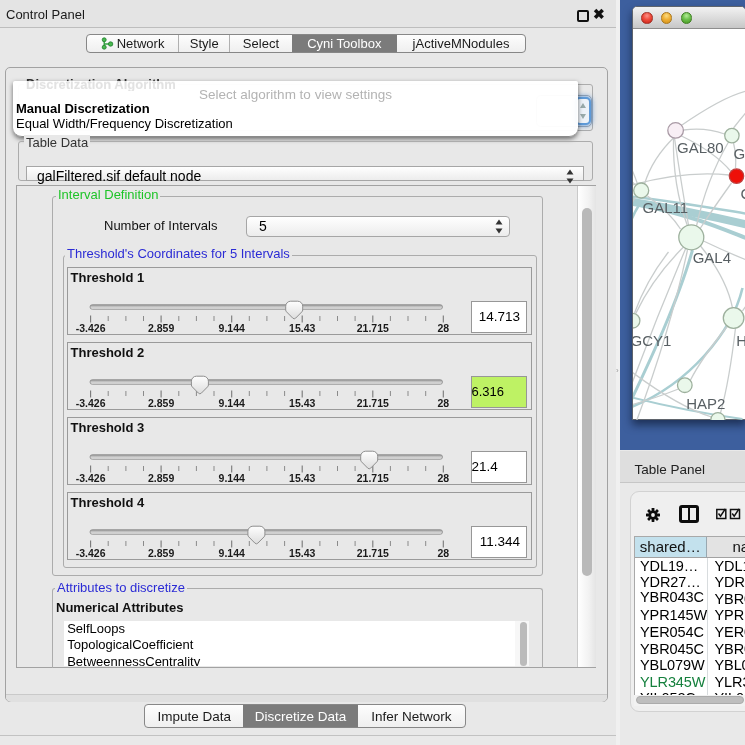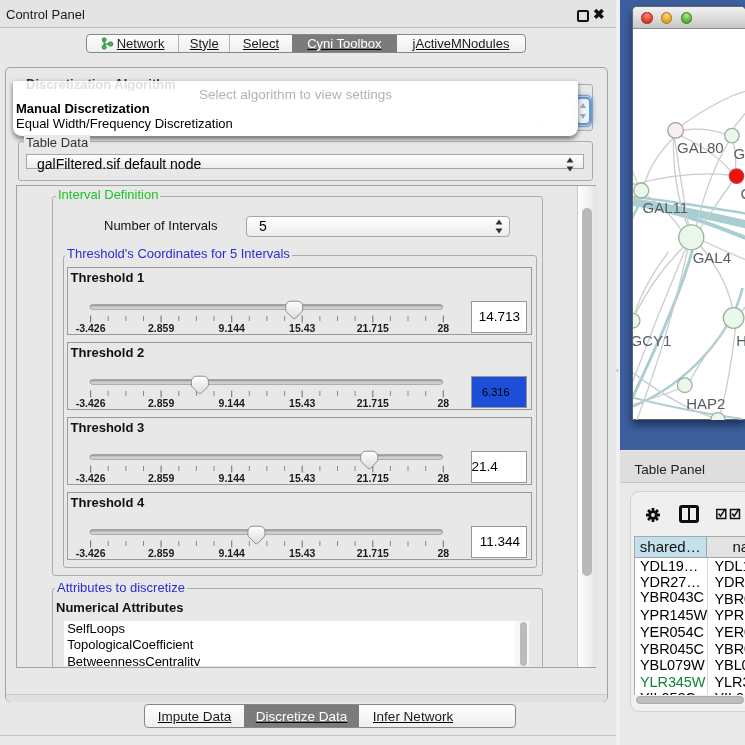--- a/index.html
+++ b/index.html
@@ -8,21 +8,21 @@
 <body>
 
 <div class="abs" style="left:0;top:0;width:616px;height:736px;background:#E8E8E8;"></div>
 <div class="abs" style="left:616px;top:0;width:4px;height:745px;background:#F0F0F0;"></div>
 
 <div class="abs" style="left:0;top:0;width:616px;height:27px;background:#E4E4E4;border-bottom:1px solid #BDBDBD;"></div>
 <div class="abs" style="left:6px;top:7px;font-size:13px;color:#1a1a1a;">Control Panel</div>
 <div class="abs" style="left:577px;top:10px;width:8px;height:8px;border:2px solid #111;border-radius:2px;"></div>
 <div class="abs" style="left:593px;top:6px;font-size:14px;font-weight:bold;color:#111;">✖</div>
 
-<div class="abs" style="left:86px;top:33.8px;width:440px;height:19px;border:1px solid #878787;border-radius:4px;overflow:hidden;background:linear-gradient(#FDFDFD,#EFEFEF);display:flex;font-size:13px;box-sizing:border-box;text-decoration:underline;">
+<div class="abs" style="left:86px;top:33.8px;width:440px;height:19px;border:1px solid #878787;border-radius:4px;overflow:hidden;background:linear-gradient(#FDFDFD,#EFEFEF);display:flex;font-size:13px;box-sizing:border-box;">
     <div style="width:91.6px;height:19px;line-height:18px;text-align:center;color:#1a1a1a;box-sizing:border-box;white-space:nowrap;"><svg width="13" height="13" viewBox="0 0 13 13" style="vertical-align:-2px;margin-right:3px;">
         <line x1="3.2" y1="3" x2="3.2" y2="10" stroke="#2E9E3C" stroke-width="1.3"></line>
         <line x1="3.2" y1="7" x2="9" y2="7" stroke="#2E9E3C" stroke-width="1.3"></line>
         <circle cx="3.2" cy="2.8" r="2" fill="#49B84F" stroke="#1E7E2C" stroke-width="0.8"></circle>
         <circle cx="3.2" cy="10.2" r="2" fill="#49B84F" stroke="#1E7E2C" stroke-width="0.8"></circle>
         <circle cx="9.6" cy="7" r="2.2" fill="#49B84F" stroke="#1E7E2C" stroke-width="0.8"></circle>
       </svg>Network</div>
     <div style="width:51.4px;height:19px;line-height:18px;text-align:center;color:#1a1a1a;border-left:1px solid #B0B0B0;box-sizing:border-box;white-space:nowrap;">Style</div>
     <div style="width:62.5px;height:19px;line-height:18px;text-align:center;color:#1a1a1a;border-left:1px solid #B0B0B0;box-sizing:border-box;white-space:nowrap;">Select</div>
     <div style="width:106px;height:19px;line-height:18px;text-align:center;background:#7B7B7B;color:#FFF;box-sizing:border-box;white-space:nowrap;">Cyni Toolbox</div>
@@ -45,21 +45,21 @@
 <div class="abs" style="left:13px;top:81px;width:565px;height:54.5px;background:rgba(255,255,255,0.97);border-radius:2px 2px 9px 9px;box-shadow:0 2px 5px rgba(0,0,0,0.55);border-bottom:1px solid #8A8A8A;"></div>
 <div class="abs" style="left:24px;top:81px;height:10px;overflow:hidden;">
     <div style="margin-top:-4.5px;padding:0 2px;font-size:13px;font-weight:bold;color:#E2E2E2;">Discretization Algorithm</div>
   </div>
 <div class="abs" style="left:13px;top:86.5px;width:565px;text-align:center;font-size:13.5px;color:#B3B3B3;">Select algorithm to view settings</div>
 <div class="abs" style="left:16px;top:100.5px;font-size:13px;font-weight:bold;color:#000;">Manual Discretization</div>
 <div class="abs" style="left:16px;top:115.5px;font-size:13px;color:#000;">Equal Width/Frequency Discretization</div>
 
 <div class="abs" style="left:17.5px;top:141px;width:575.5px;height:40px;border:1px solid #ACACAC;border-radius:3px;box-sizing:border-box;"></div>
 <div class="abs" style="left:24px;top:134.5px;font-size:13px;color:#333;background:#E8E8E8;padding:0 2px;">Table Data</div>
-<div class="abs" style="left:26px;top:154px;width:558px;height:15px;border:1px solid #A6A6A6;border-radius:0;background:linear-gradient(#FFFFFF,#ECECEC);box-sizing:border-box;">
+<div class="abs" style="left:26px;top:166px;width:558px;height:15px;border:1px solid #A6A6A6;border-radius:0;background:linear-gradient(#FFFFFF,#ECECEC);box-sizing:border-box;">
  <div style="position:absolute;left:10px;top:0;line-height:19px;font-size:14px;color:#000;">galFiltered.sif default node</div>
  <svg style="position:absolute;right:8px;top:2px;" width="10" height="15" viewBox="0 0 10 15">
       <path d="M5 0.5 L8.5 5.5 H1.5 Z" fill="#333"></path>
       <path d="M5 14.5 L1.5 9.5 H8.5 Z" fill="#333"></path>
     </svg>
 </div>
 
 <div class="abs" style="left:16px;top:185px;width:580px;height:483px;border:1px solid #A2A2A2;background:#E8E8E8;box-sizing:border-box;overflow:hidden;" id="sp">
 </div>
 <div class="abs" style="left:577px;top:186px;width:18px;height:481px;background:linear-gradient(90deg,#FFFFFF,#F2F2F2 60%,#E4E4E4);border-left:1px solid #C9C9C9;"></div>
@@ -161,21 +161,21 @@
       <line x1="360.7" y1="21" x2="360.7" y2="26" stroke="#8a8a8a" stroke-width="1"></line>
       <line x1="378.3" y1="20.5" x2="378.3" y2="27.5" stroke="#777" stroke-width="1.1"></line>
       <text x="25.6" y="36.8" font-size="10.5" font-weight="bold" fill="#1a1a1a" text-anchor="middle" font-family="Liberation Sans,sans-serif">-3.426</text>
       <text x="96.1" y="36.8" font-size="10.5" font-weight="bold" fill="#1a1a1a" text-anchor="middle" font-family="Liberation Sans,sans-serif">2.859</text>
       <text x="166.7" y="36.8" font-size="10.5" font-weight="bold" fill="#1a1a1a" text-anchor="middle" font-family="Liberation Sans,sans-serif">9.144</text>
       <text x="237.2" y="36.8" font-size="10.5" font-weight="bold" fill="#1a1a1a" text-anchor="middle" font-family="Liberation Sans,sans-serif">15.43</text>
       <text x="307.8" y="36.8" font-size="10.5" font-weight="bold" fill="#1a1a1a" text-anchor="middle" font-family="Liberation Sans,sans-serif">21.715</text>
       <text x="378.3" y="36.8" font-size="10.5" font-weight="bold" fill="#1a1a1a" text-anchor="middle" font-family="Liberation Sans,sans-serif">28</text>
       <path d="M 126.4 11.2 a 5 5 0 0 1 5 -5 l 7 0 a 5 5 0 0 1 5 5 l 0 3.8 a 2.5 2.5 0 0 1 -0.8 1.8 l -6.2 6.3 a 2.1 2.1 0 0 1 -3 0 l -6.2 -6.3 a 2.5 2.5 0 0 1 -0.8 -1.8 Z" fill="url(#tg)" stroke="#8F8F8F" stroke-width="1"></path>
     </svg></div>
-<div class="abs" style="left:470.5px;top:376px;width:56.5px;height:32px;border:1px solid #979797;background:#1d4ed8;box-sizing:border-box;font-size:11px;line-height:30px;text-align:center;padding-right:6px;color:#000;">6.316</div>
+<div class="abs" style="left:470.5px;top:376px;width:56.5px;height:32px;border:1px solid #979797;background:#bef264;box-sizing:border-box;font-size:13px;line-height:30px;text-align:left;padding-right:6px;color:#000;">6.316</div>
 
 <div class="abs" style="left:67px;top:417px;width:465px;height:68px;border:1px solid #9A9A9A;background:#E8E8E8;box-sizing:border-box;"></div>
 <div class="abs" style="left:70.5px;top:420px;font-size:13px;font-weight:bold;color:#111;">Threshold 3</div>
 <div class="abs" style="left:65px;top:445px;width:400px;height:48px;"><svg width="400" height="48" viewBox="0 0 400 48">
       <defs>
         <linearGradient id="tg" x1="0" y1="0" x2="0" y2="1">
           <stop offset="0" stop-color="#FEFEFE"></stop>
           <stop offset="1" stop-color="#DDDDDD"></stop>
         </linearGradient>
         <linearGradient id="tr" x1="0" y1="0" x2="0" y2="1">
@@ -266,21 +266,21 @@
 <div class="abs" style="left:55px;top:579.5px;font-size:13px;color:#2B2BD5;background:#E8E8E8;padding:0 2px;">Attributes to discretize</div>
 <div class="abs" style="left:56px;top:600px;font-size:13px;font-weight:bold;color:#111;">Numerical Attributes</div>
 <div class="abs" style="left:64px;top:620.5px;width:451px;height:45px;background:#FFF;overflow:hidden;">
  <div style="position:absolute;left:3.2px;top:0.5px;font-size:13px;color:#000;line-height:16.3px;">SelfLoops<br>TopologicalCoefficient<br>BetweennessCentrality</div>
 </div>
 <div class="abs" style="left:515px;top:620.5px;width:13.6px;height:45px;background:#F7F7F7;"></div>
 <div class="abs" style="left:519.7px;top:622px;width:7.3px;height:43.5px;background:#BBB;border-radius:4px;"></div>
 
 <div class="abs" style="left:284px;top:671.5px;width:67.5px;height:17px;border:1px solid #8F8F8F;border-radius:4px;background:linear-gradient(#FFFFFF,#E9E9E9);box-sizing:border-box;text-align:center;font-size:14px;line-height:15px;color:#000;margin-top:36px;">Apply</div>
 
-<div class="abs" style="left:144px;top:703.5px;width:372px;height:24px;border:1px solid #878787;border-radius:4px;overflow:hidden;background:linear-gradient(#FDFDFD,#EFEFEF);display:flex;font-size:13.5px;box-sizing:border-box;text-decoration:underline;">
+<div class="abs" style="left:144px;top:703.5px;width:322px;height:24px;border:1px solid #878787;border-radius:4px;overflow:hidden;background:linear-gradient(#FDFDFD,#EFEFEF);display:flex;font-size:13.5px;box-sizing:border-box;">
     <div style="width:99px;height:24px;line-height:23px;text-align:center;color:#1a1a1a;box-sizing:border-box;">Impute Data</div>
     <div style="width:115px;height:24px;line-height:23px;text-align:center;background:#7B7B7B;color:#FFF;box-sizing:border-box;">Discretize Data</div>
     <div style="width:108px;height:24px;line-height:23px;text-align:center;color:#1a1a1a;box-sizing:border-box;">Infer Network</div>
   </div>
 <div class="abs" style="left:0;top:735px;width:616px;height:1px;background:#C2C2C2;"></div>
 
 <div class="abs" style="left:619.5px;top:0;width:125.5px;height:450px;background:#3D5F9E;"></div>
 <div class="abs" style="left:616px;top:366px;width:4px;height:10px;color:#999;font-size:8px;line-height:10px;">›</div>
 
 <div class="abs" style="left:631.5px;top:6px;width:114px;height:414px;border:1px solid #5F646C;border-radius:5px 5px 0 0;box-shadow:0 5px 9px rgba(8,18,40,0.6);background:#FFF;box-sizing:border-box;overflow:hidden;">

